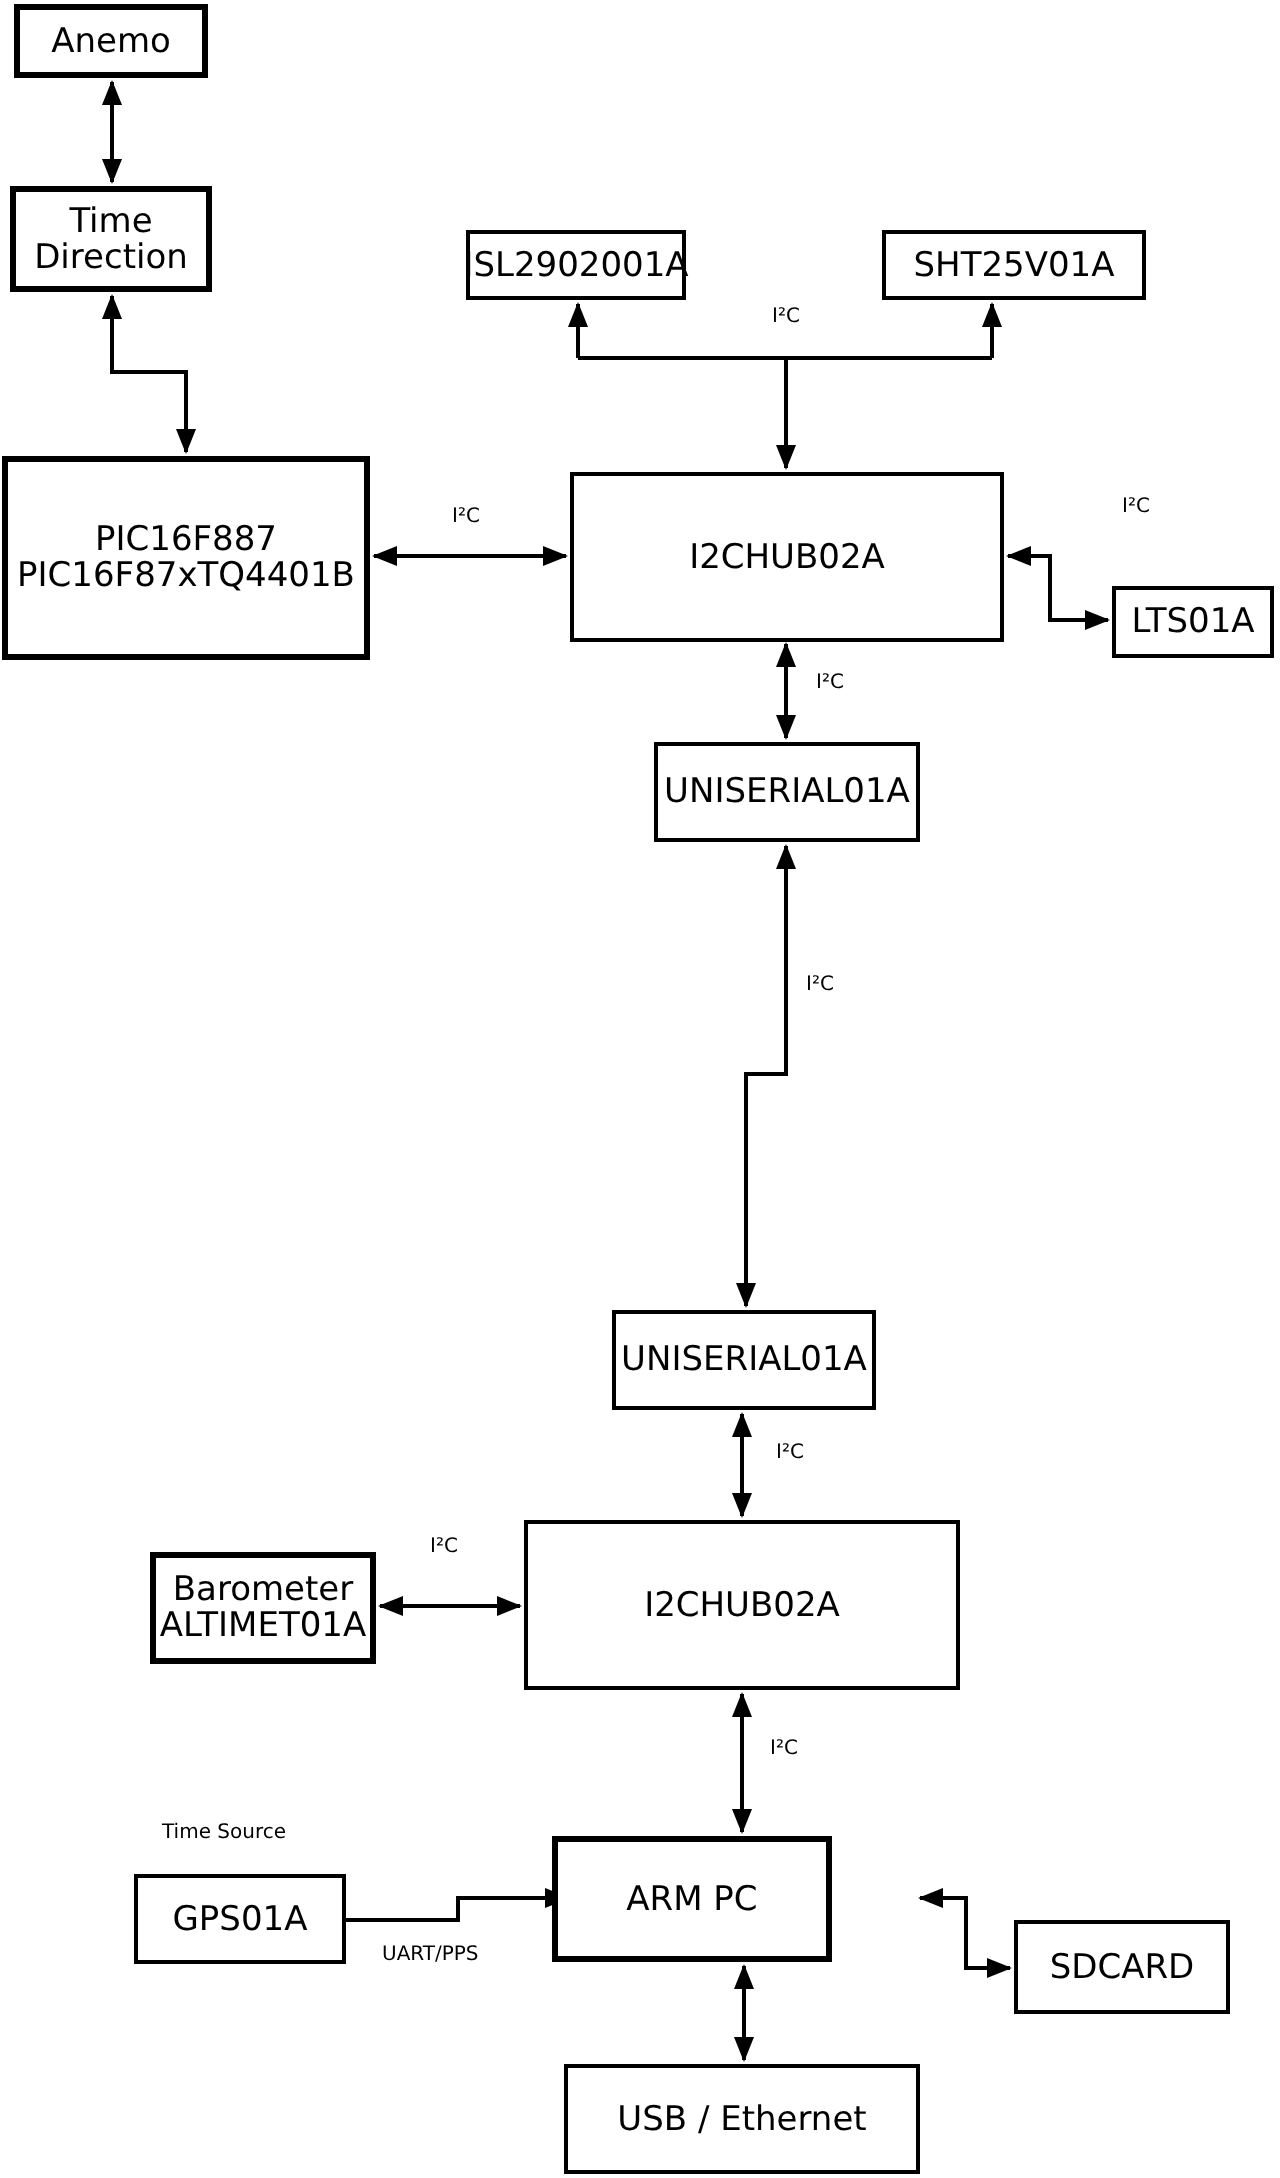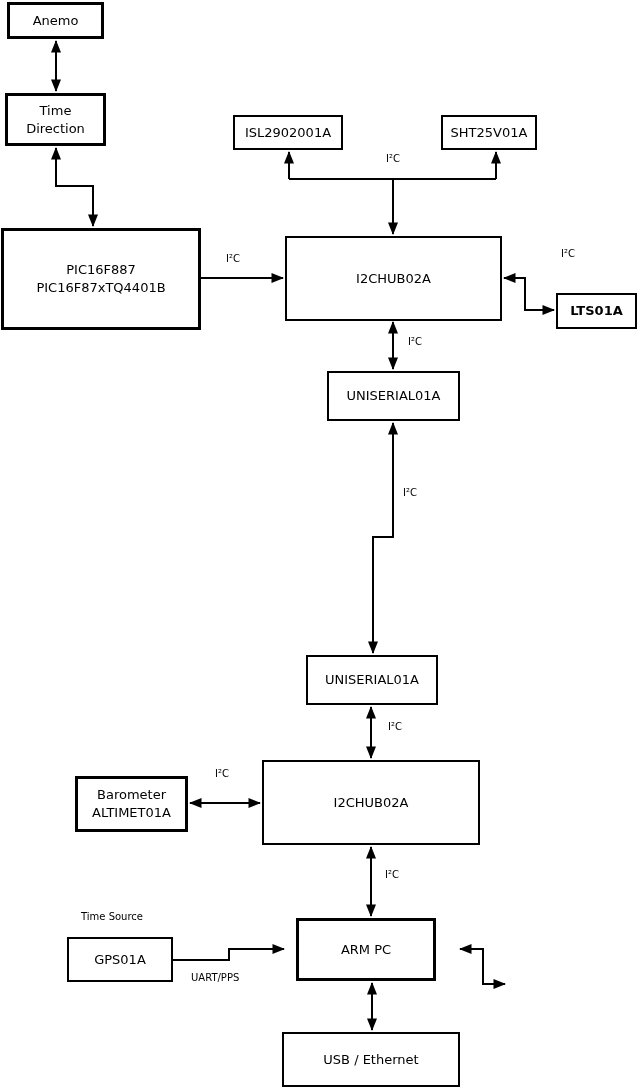--- a/index.html
+++ b/index.html
@@ -25,21 +25,21 @@
   }
   .node {
     position: absolute;
     box-sizing: border-box;
     background: #ffffff;
     border: 2px solid #000000;
     display: flex;
     align-items: center;
     justify-content: center;
     text-align: center;
-    font-size: 13px;
+    font-size: 17px;
     line-height: 18px;
     white-space: pre-line;
   }
   .node.thick { border-width: 3px; }
   .edge-label {
     position: absolute;
     font-size: 10px;
     line-height: 16px;
     white-space: nowrap;
   }
@@ -76,44 +76,45 @@
       <polyline points="460,949 483,949 483,984 505,984" marker-start="url(#arrow)" marker-end="url(#arrow)"></polyline>
       <polyline points="372,983 372,1030" marker-start="url(#arrow)" marker-end="url(#arrow)"></polyline>
     </g>
   </svg>
 
   <div class="node thick" style="left:7px;   top:2px;   width:97px;  height:37px;">Anemo</div>
 
   <div class="node thick" style="left:5px;   top:93px;  width:101px; height:53px;">Time
 Direction</div>
 
-  <div class="node thick" style="left:1px;   top:228px; width:200px; height:102px;">PIC16F887
+  <div class="node thick" style="left:1px;   top:228px; width:184px; height:102px;">PIC16F887
 PIC16F87xTQ4401B</div>
 
   <div class="node" style="left:233px; top:115px; width:110px; height:35px;">ISL2902001A</div>
 
-  <div class="node" style="left:441px; top:115px; width:96px; height:35px;">SHT25V01A</div>
+  <div class="node" style="left:441px; top:115px; width:132px; height:35px;">SHT25V01A</div>
 
   <div class="node" style="left:285px; top:236px; width:217px; height:85px;">I2CHUB02A</div>
 
-  <div class="node" style="left:556px; top:293px; width:81px;  height:36px;font-weight:bold;">LTS01A</div>
+  <div class="node" style="left:556px; top:293px; width:81px;  height:36px;">LTS01A</div>
 
   <div class="node" style="left:327px; top:371px; width:133px; height:50px;">UNISERIAL01A</div>
 
   <div class="node" style="left:306px; top:655px; width:132px; height:50px;">UNISERIAL01A</div>
 
   <div class="node thick" style="left:75px;  top:776px; width:113px; height:56px;">Barometer
 ALTIMET01A</div>
 
   <div class="node" style="left:262px; top:760px; width:218px; height:85px;">I2CHUB02A</div>
 
-  <div class="node thick" style="left:296px; top:918px; width:140px; height:63px;">ARM PC</div>
+  <div class="node thick" style="left:276px; top:918px; width:140px; height:63px;">ARM PC</div>
 
   <div class="node" style="left:67px;  top:937px; width:106px; height:45px;">GPS01A</div>
 
+  <div class="node" style="left:507px; top:960px; width:108px; height:47px;">SDCARD</div>
 
   <div class="node" style="left:282px; top:1032px; width:178px; height:55px;">USB / Ethernet</div>
 
   <div class="edge-label" style="left:386px; top:151px;">I²C</div>
 
   <div class="edge-label" style="left:226px; top:251px;">I²C</div>
 
   <div class="edge-label" style="left:561px; top:246px;">I²C</div>
 
   <div class="edge-label" style="left:408px; top:334px;">I²C</div>

